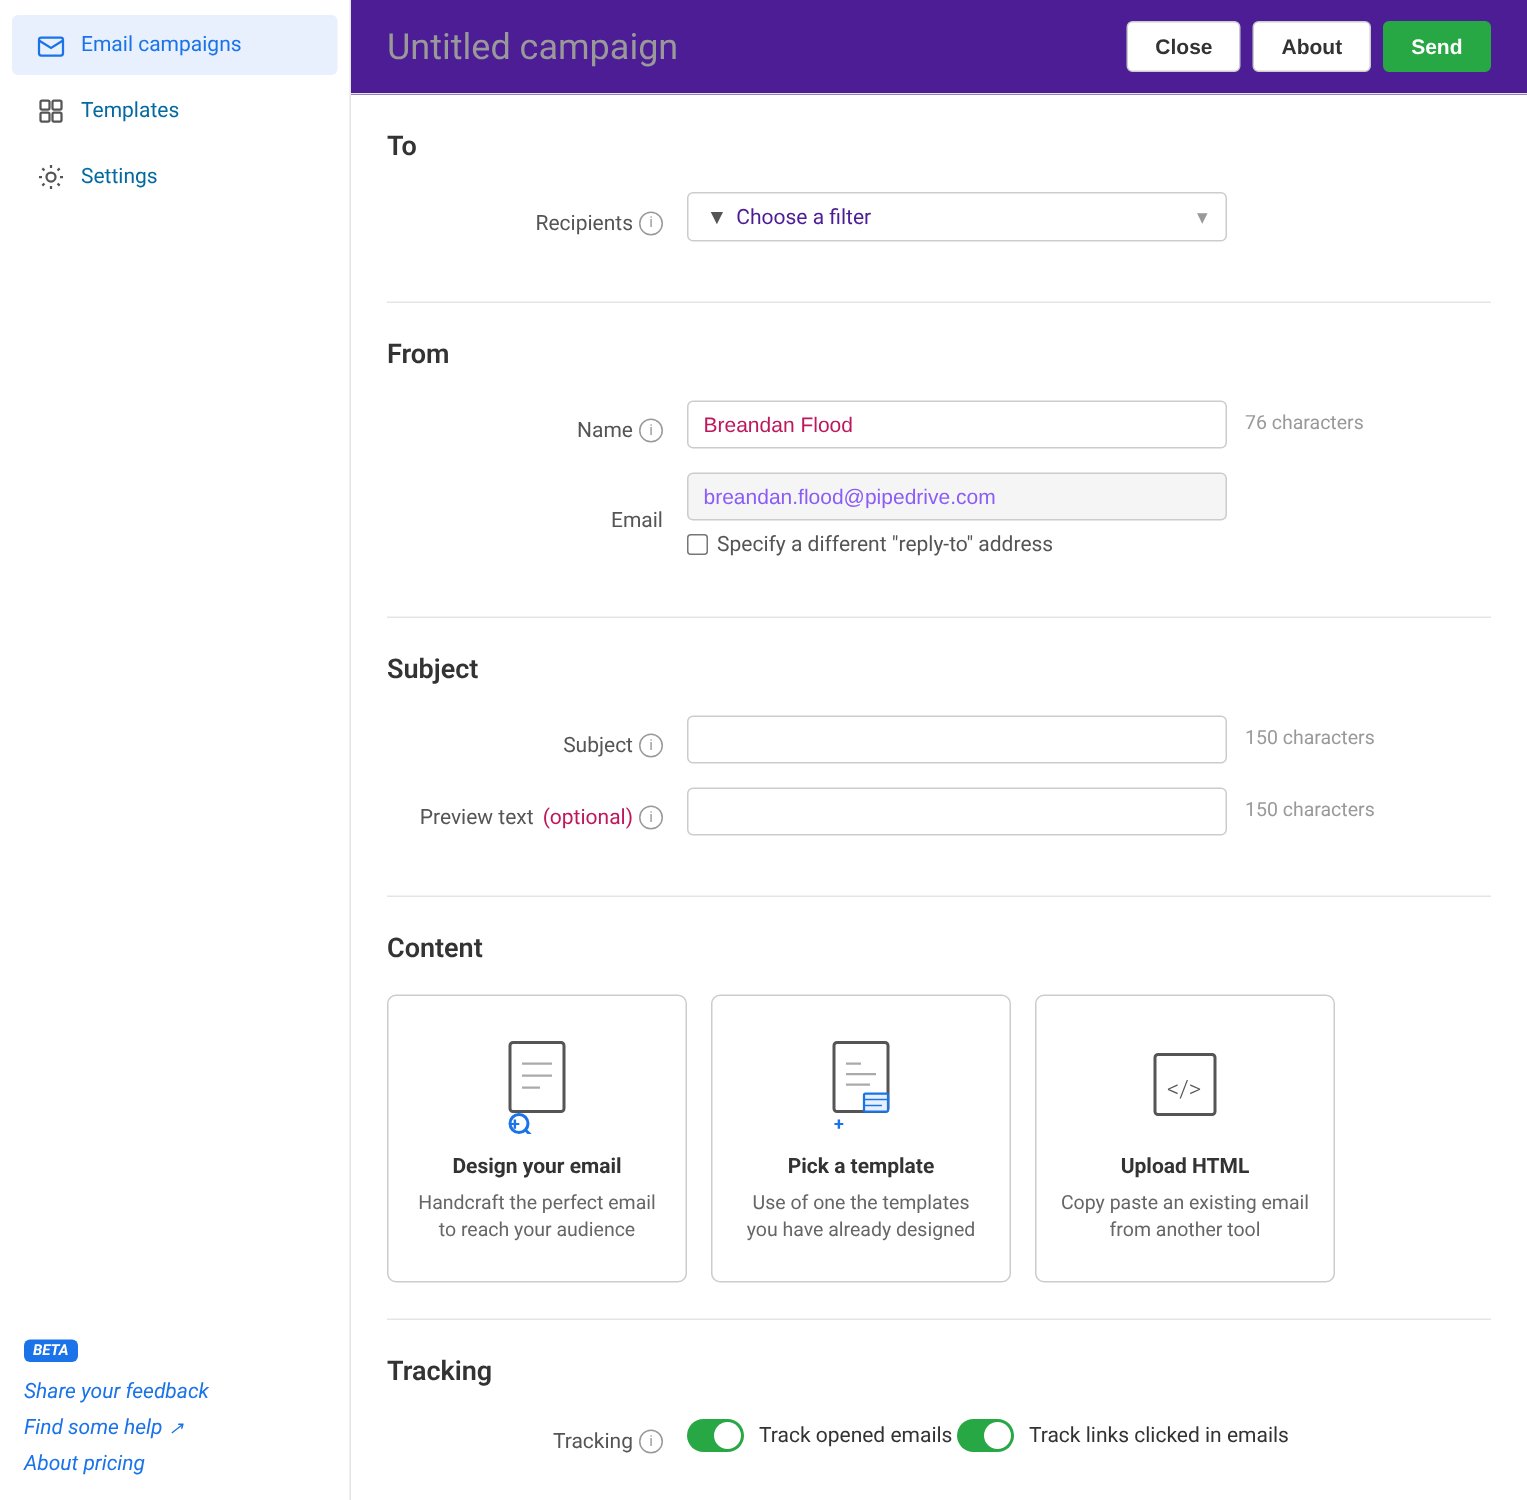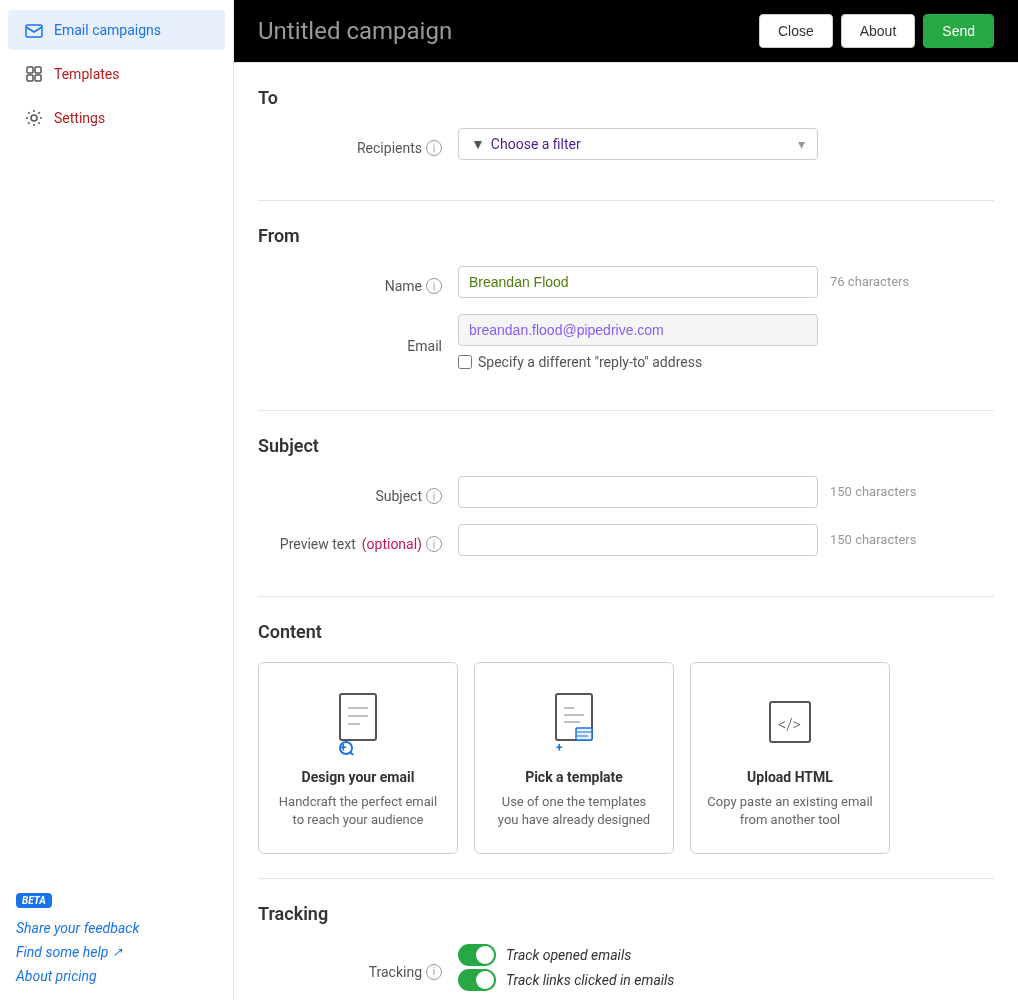--- a/index.html
+++ b/index.html
@@ -1,47 +1,47 @@
 <!DOCTYPE html>
 <html><head>
   <meta charset="utf-8">
   <style>
     * { box-sizing: border-box; margin: 0; padding: 0; }
     body { font-family: -apple-system, BlinkMacSystemFont, 'Segoe UI', Roboto, sans-serif; font-size: 14px; color: #333; background: #fff; display: flex; height: 1000px; overflow: hidden; }
 
     
     .sidebar { width: 234px; min-width: 234px; background: #fff; border-right: 1px solid #e5e5e5; display: flex; flex-direction: column; padding-top: 8px; }
-    .sidebar-item { display: flex; align-items: center; gap: 10px; padding: 10px 16px; cursor: pointer; border-radius: 4px; margin: 2px 8px; font-size: 14px; color: #b91c1c; text-decoration: none; }
+    .sidebar-item { display: flex; align-items: center; gap: 10px; padding: 10px 16px; cursor: pointer; border-radius: 4px; margin: 2px 8px; font-size: 14px; color: #0369a1; text-decoration: none; }
     .sidebar-item.active { background: #e8f0fe; color: #1a73e8; }
     .sidebar-item .icon { width: 20px; height: 20px; display: flex; align-items: center; justify-content: center; }
     .sidebar-bottom { margin-top: auto; padding: 16px; font-style: italic; }
     .beta-badge { background: #1a73e8; color: #fff; font-size: 10px; font-weight: 700; padding: 2px 6px; border-radius: 4px; display: inline-block; margin-bottom: 12px; }
     .sidebar-link { display: flex; align-items: center; gap: 4px; color: #1a73e8; text-decoration: none; font-size: 14px; margin-bottom: 8px; cursor: pointer; }
     .about-pricing { color: #1a73e8; text-decoration: none; font-size: 14px; cursor: pointer; }
 
     
     .main { flex: 1; overflow-y: auto; background: #fff; }
 
     
-    .header { display: flex; align-items: center; justify-content: space-between; padding: 14px 24px; border-bottom: 1px solid #e5e5e5; position: sticky; top: 0; background: #000000; z-index: 10; }
+    .header { display: flex; align-items: center; justify-content: space-between; padding: 14px 24px; border-bottom: 1px solid #e5e5e5; position: sticky; top: 0; background: #4c1d95; z-index: 10; }
     .header-title { font-size: 24px; color: #999; font-weight: 400; }
     .header-actions { display: flex; gap: 8px; }
-    .btn { padding: 8px 18px; border-radius: 4px; font-size: 14px; font-weight: 400; cursor: pointer; border: 1px solid #ccc; background: #fff; color: #333; }
+    .btn { padding: 8px 18px; border-radius: 4px; font-size: 14px; font-weight: 700; cursor: pointer; border: 1px solid #ccc; background: #fff; color: #333; }
     .btn-primary { background: #28a745; color: #fff; border-color: #28a745; }
 
     
     .content-area { padding: 0 24px; }
     .section { padding: 24px 0; border-bottom: 1px solid #e5e5e5; }
     .section-title { font-size: 18px; font-weight: 600; color: #333; margin-bottom: 20px; }
 
     
     .form-row { display: flex; align-items: center; margin-bottom: 16px; }
     .form-label { width: 200px; min-width: 200px; text-align: right; padding-right: 16px; padding-top: 8px; color: #555; font-size: 14px; display: flex; align-items: center; justify-content: flex-end; gap: 4px; }
     .form-control-wrap { flex: 1; }
-    .form-input { width: 100%; max-width: 360px; padding: 7px 10px; border: 1px solid #ccc; border-radius: 4px; font-size: 14px; color: #4d7c0f; background: #fff; }
+    .form-input { width: 100%; max-width: 360px; padding: 7px 10px; border: 1px solid #ccc; border-radius: 4px; font-size: 14px; color: #be185d; background: #fff; }
     .form-input.readonly { background: #f5f5f5; color: #8b5cf6; }
     .char-count { color: #999; font-size: 13px; margin-left: 12px; white-space: nowrap; padding-top: 8px; }
     .form-row-with-count { display: flex; align-items: flex-start; }
 
     
     .filter-select { width: 360px; padding: 7px 12px; border: 1px solid #ccc; border-radius: 4px; font-size: 14px; color: #999; background: #fff; display: flex; align-items: center; justify-content: space-between; cursor: pointer; }
     .filter-icon { color: #555; margin-right: 6px; font-size: 14px; }
 
     
     .checkbox-row { display: flex; align-items: center; gap: 6px; margin-top: 8px; font-size: 14px; color: #555; }
@@ -50,21 +50,21 @@
     
     .info-icon { width: 16px; height: 16px; border-radius: 50%; border: 1.5px solid #999; color: #999; font-size: 10px; display: inline-flex; align-items: center; justify-content: center; cursor: default; flex-shrink: 0; }
 
     
     .content-cards { display: flex; gap: 16px; margin-top: 8px; }
     .content-card { width: 200px; border: 1px solid #ccc; border-radius: 6px; padding: 24px 16px; display: flex; flex-direction: column; align-items: center; text-align: center; cursor: pointer; }
     .card-icon { width: 70px; height: 70px; display: flex; align-items: center; justify-content: center; margin-bottom: 12px; }
     .card-title { font-weight: 700; font-size: 14px; margin-bottom: 8px; }
     .card-desc { font-size: 13px; color: #666; line-height: 1.4; }
     .tracking-label-area { width: 200px; min-width: 200px; text-align: right; padding-right: 16px; display: flex; align-items: center; justify-content: flex-end; gap: 4px; color: #555; }
-    .toggle-group { display: flex; flex-direction: column; gap: 3px; font-style: italic; }
+    .toggle-group { display: flex; flex-direction: row; gap: 3px; }
     .toggle-row { display: flex; align-items: center; gap: 10px; font-size: 14px; color: #333; }
     .toggle { width: 38px; height: 22px; background: #28a745; border-radius: 11px; position: relative; cursor: pointer; flex-shrink: 0; }
     .toggle::after { content: ''; width: 18px; height: 18px; background: #fff; border-radius: 50%; position: absolute; top: 2px; right: 2px; }
   </style>
 </head>
 <body>
 
 <nav class="sidebar">
   <div class="sidebar-item active">
     <span class="icon">

